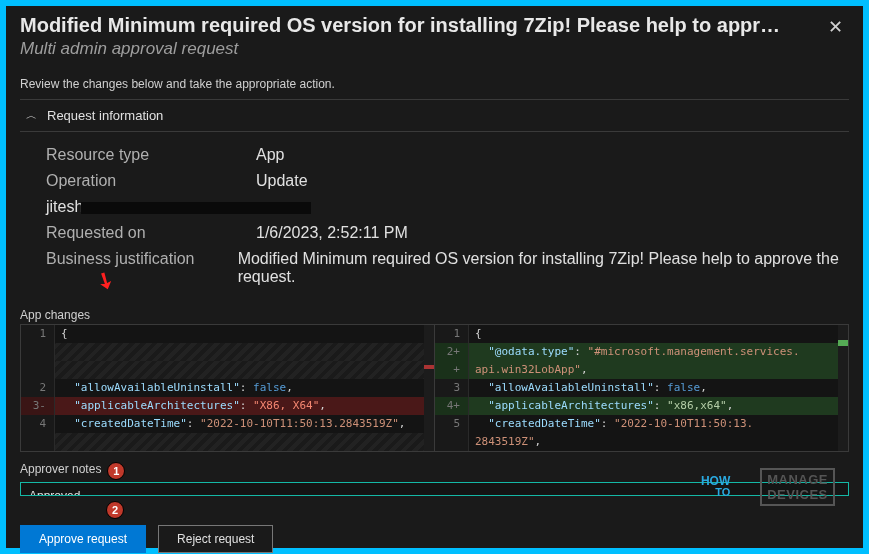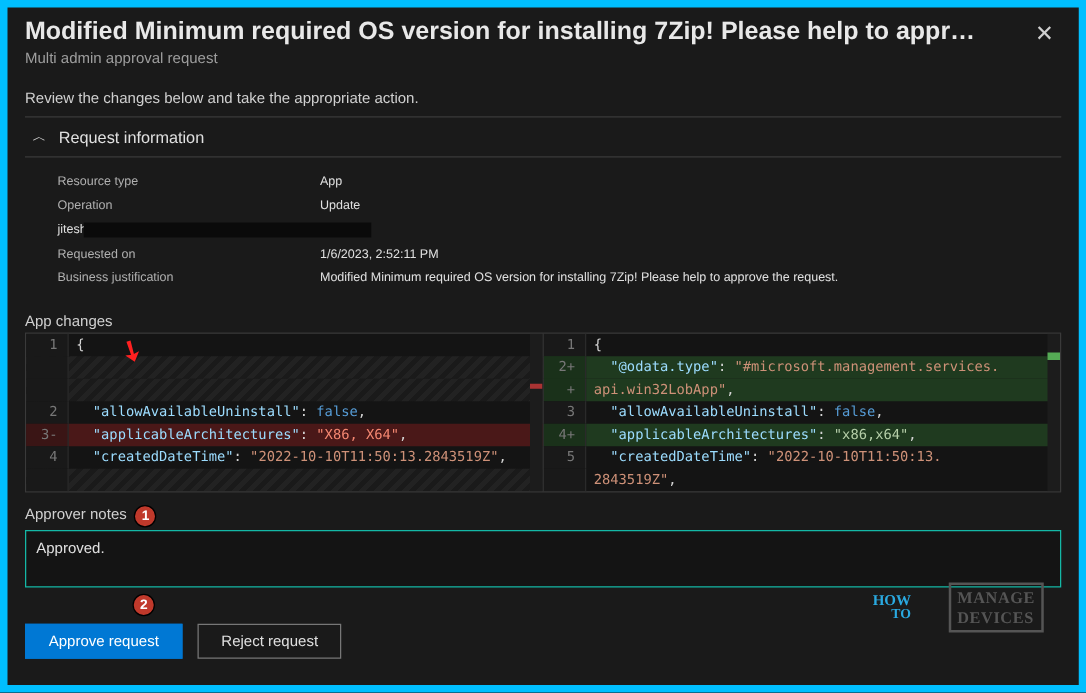--- a/index.html
+++ b/index.html
@@ -23,35 +23,35 @@
 .header-row { display: flex; align-items: flex-start; justify-content: space-between; }
 .title {
   font-size: 20px;
   font-weight: 600;
   color: #e8e8e8;
   white-space: nowrap;
   overflow: hidden;
   text-overflow: ellipsis;
   max-width: 790px;
 }
-.subtitle { font-size: 12px; color: #9e9e9e; margin-top: 2px; }
+.subtitle { font-size: 17px; color: #9e9e9e; margin-top: 2px; font-style: italic; }
 .close-btn {
   background: none; border: none; color: #d0d0d0;
   font-size: 18px; cursor: pointer; padding: 2px 6px;
 }
 .instruct { font-size: 12px; color: #d0d0d0; margin-top: 18px; }
 .section-header {
   display: flex; align-items: center; gap: 10px;
   border-top: 1px solid #3a3a3a; border-bottom: 1px solid #3a3a3a;
   padding: 8px 6px; margin-top: 8px;
 }
 .chevron { font-size: 11px; color: #d0d0d0; }
 .section-title { font-size: 13px; color: #e0e0e0; }
 .kv-block { padding: 14px 6px 10px 26px; }
-.kv-row { display: flex; margin-bottom: 8px; font-size: 10px; }
+.kv-row { display: flex; margin-bottom: 8px; font-size: 16px; }
 .kv-label { width: 210px; color: #b0b0b0; }
 .kv-value { color: #e0e0e0; }
 .kv-value .redact {
   display: inline-block; width: 230px; height: 12px;
   background: #0a0a0a; vertical-align: middle; margin-left: -2px;
 }
 .app-changes-label { font-size: 12px; color: #d0d0d0; margin-top: 4px; }
 .diff-wrap {
   display: flex; border: 1px solid #3a3a3a; background: #141414;
   height: 128px; position: relative; margin-top: 2px;
@@ -108,21 +108,21 @@
 .btn-row { display: flex; gap: 12px; margin-top: 2px; }
 .btn {
   font-size: 12px; padding: 6px 18px;
   background: #1a1a1a; border: 1px solid #777; color: #e0e0e0;
   cursor: pointer;
 }
 .btn.primary { background: #0078d4; border-color: #0078d4; color: #fff; }
 .logo {
   position: absolute; right: 28px; bottom: 42px;
   display: flex; align-items: center; gap: 2px;
-  font-size: 14px; pointer-events: none; font-family: Liberation Serif, serif;
+  font-size: 14px; pointer-events: none;
 }
 .logo .how { color: #2aa9e0; font-weight: 700; line-height: 0.9; font-size: 12px; text-align: right; }
 .logo .to { color: #2aa9e0; font-weight: 700; font-size: 11px; display: block; text-align: right; }
 .logo .box {
   border: 2px solid #555; padding: 2px 5px; color: #555;
   font-weight: 700; letter-spacing: 0.5px; font-size: 13px; margin-left: 28px;
 }
 </style>
 </head>
 <body>

